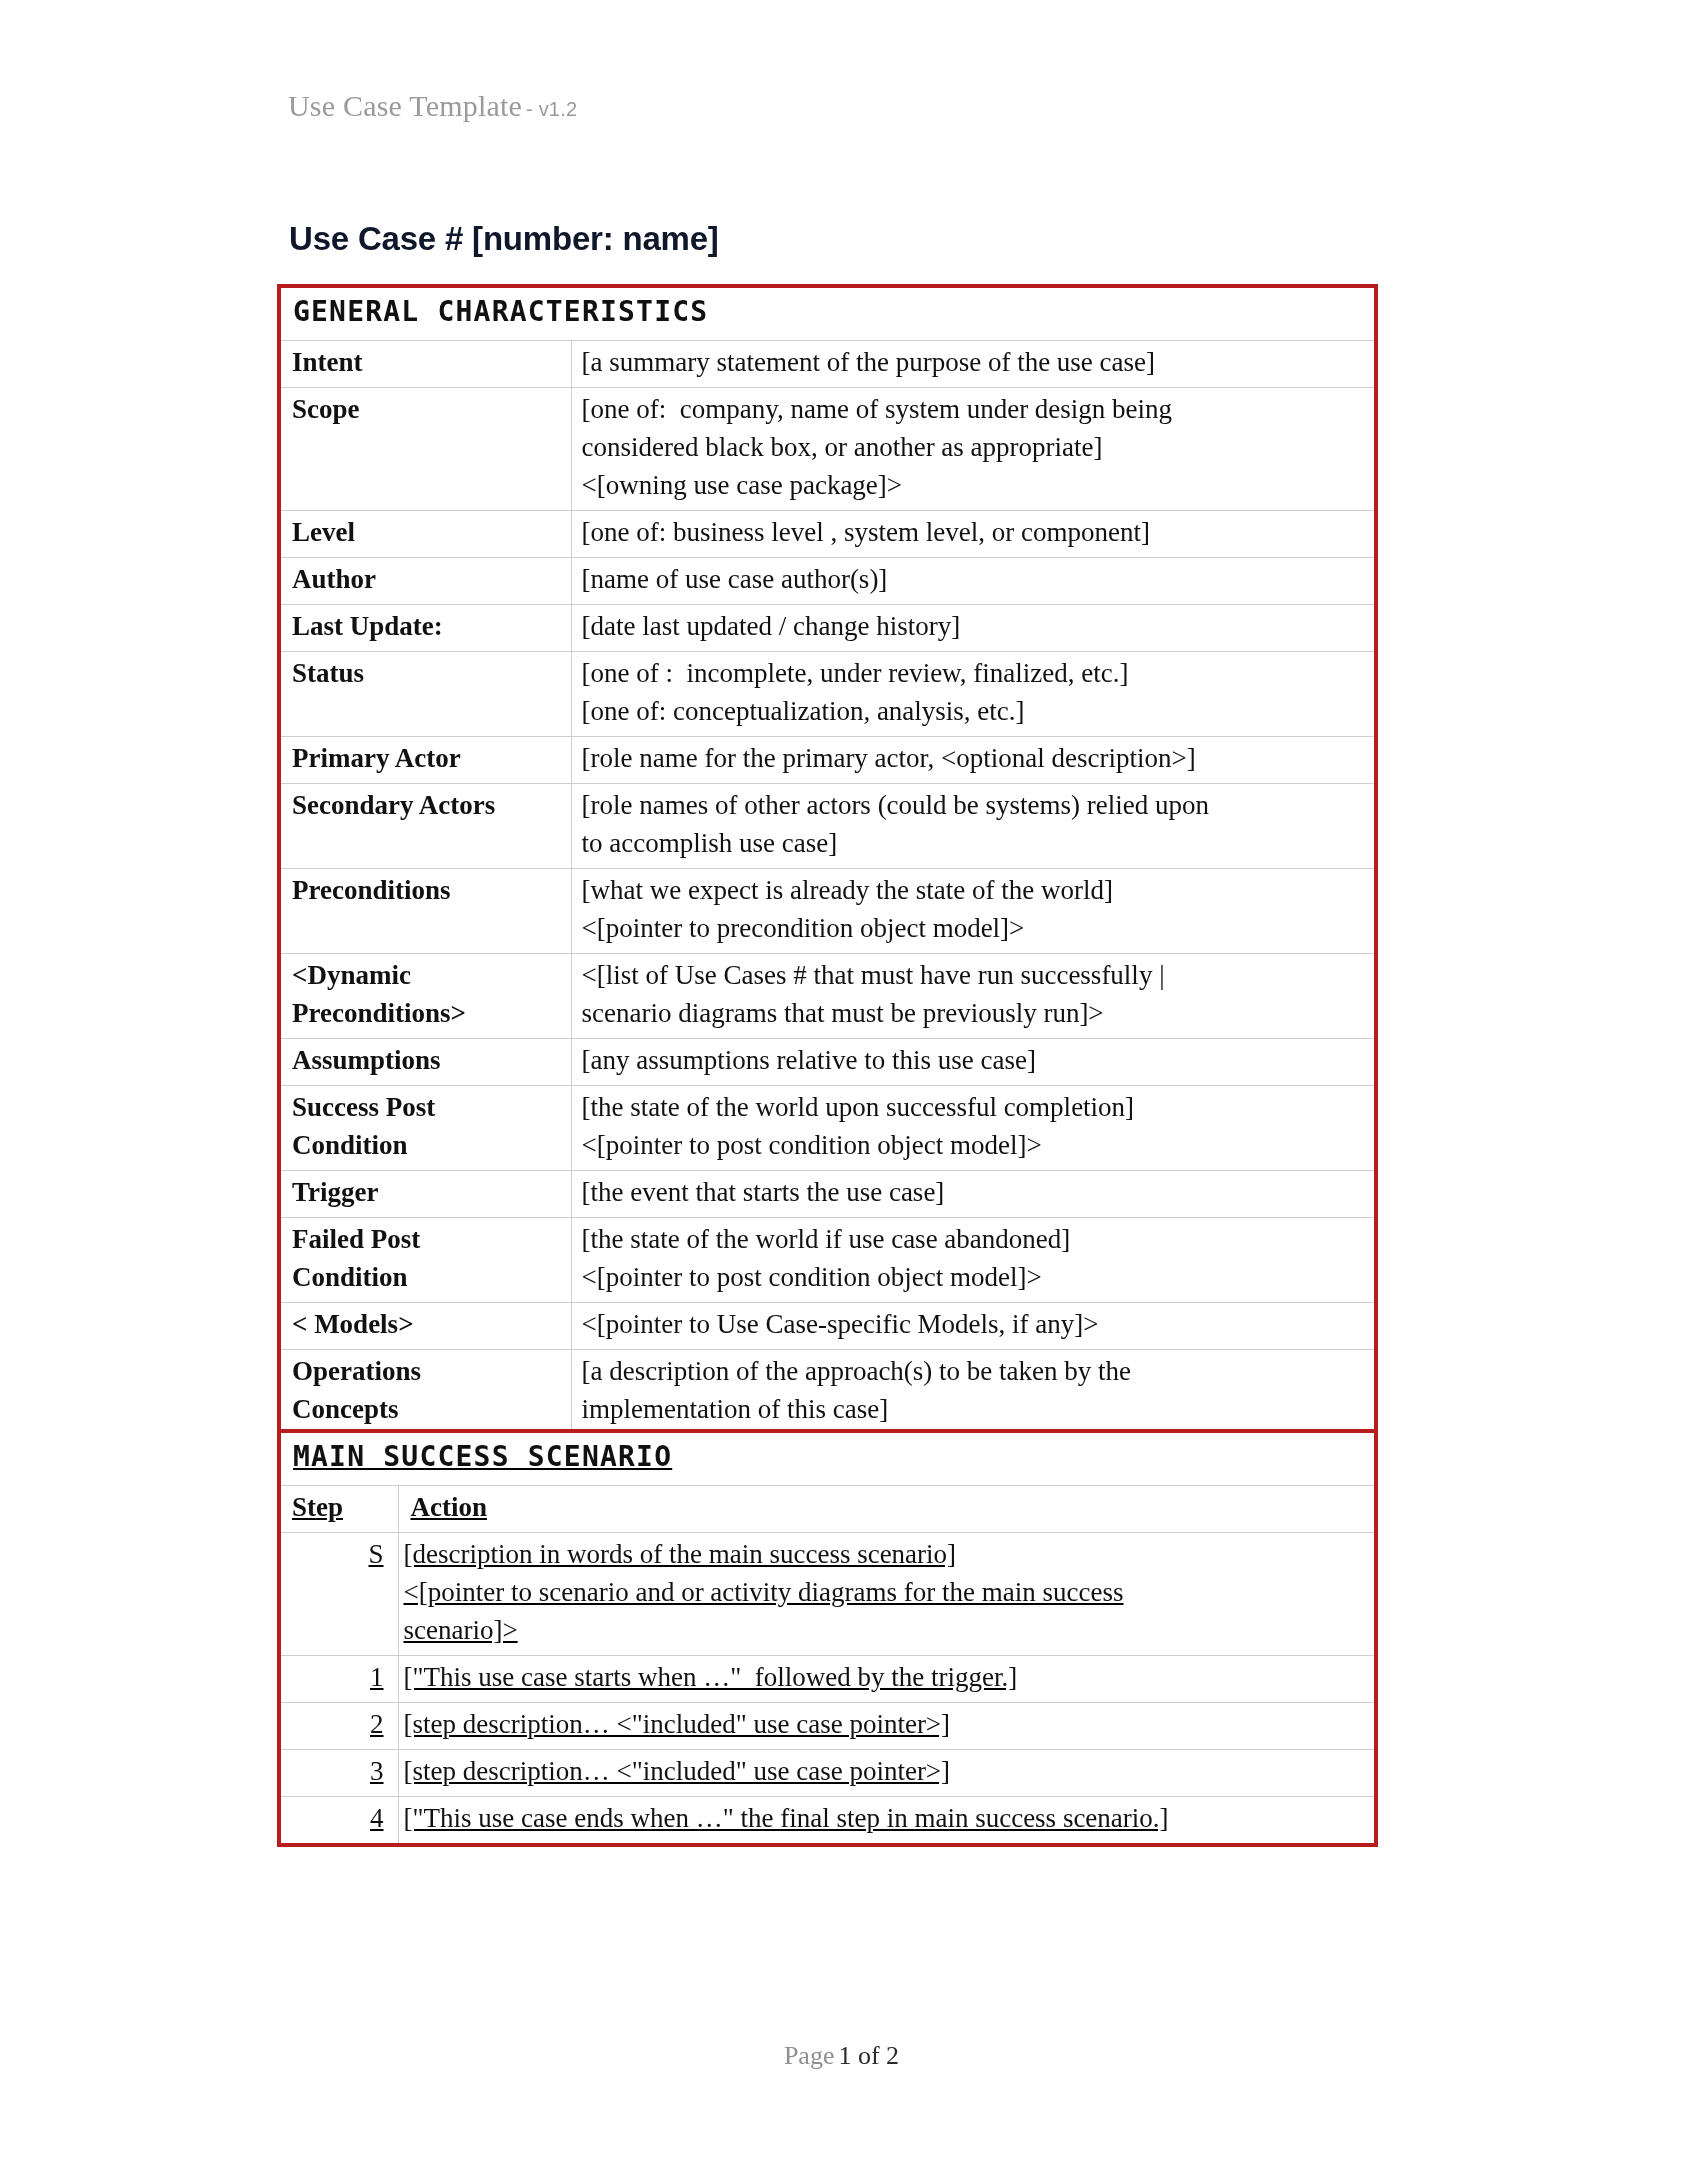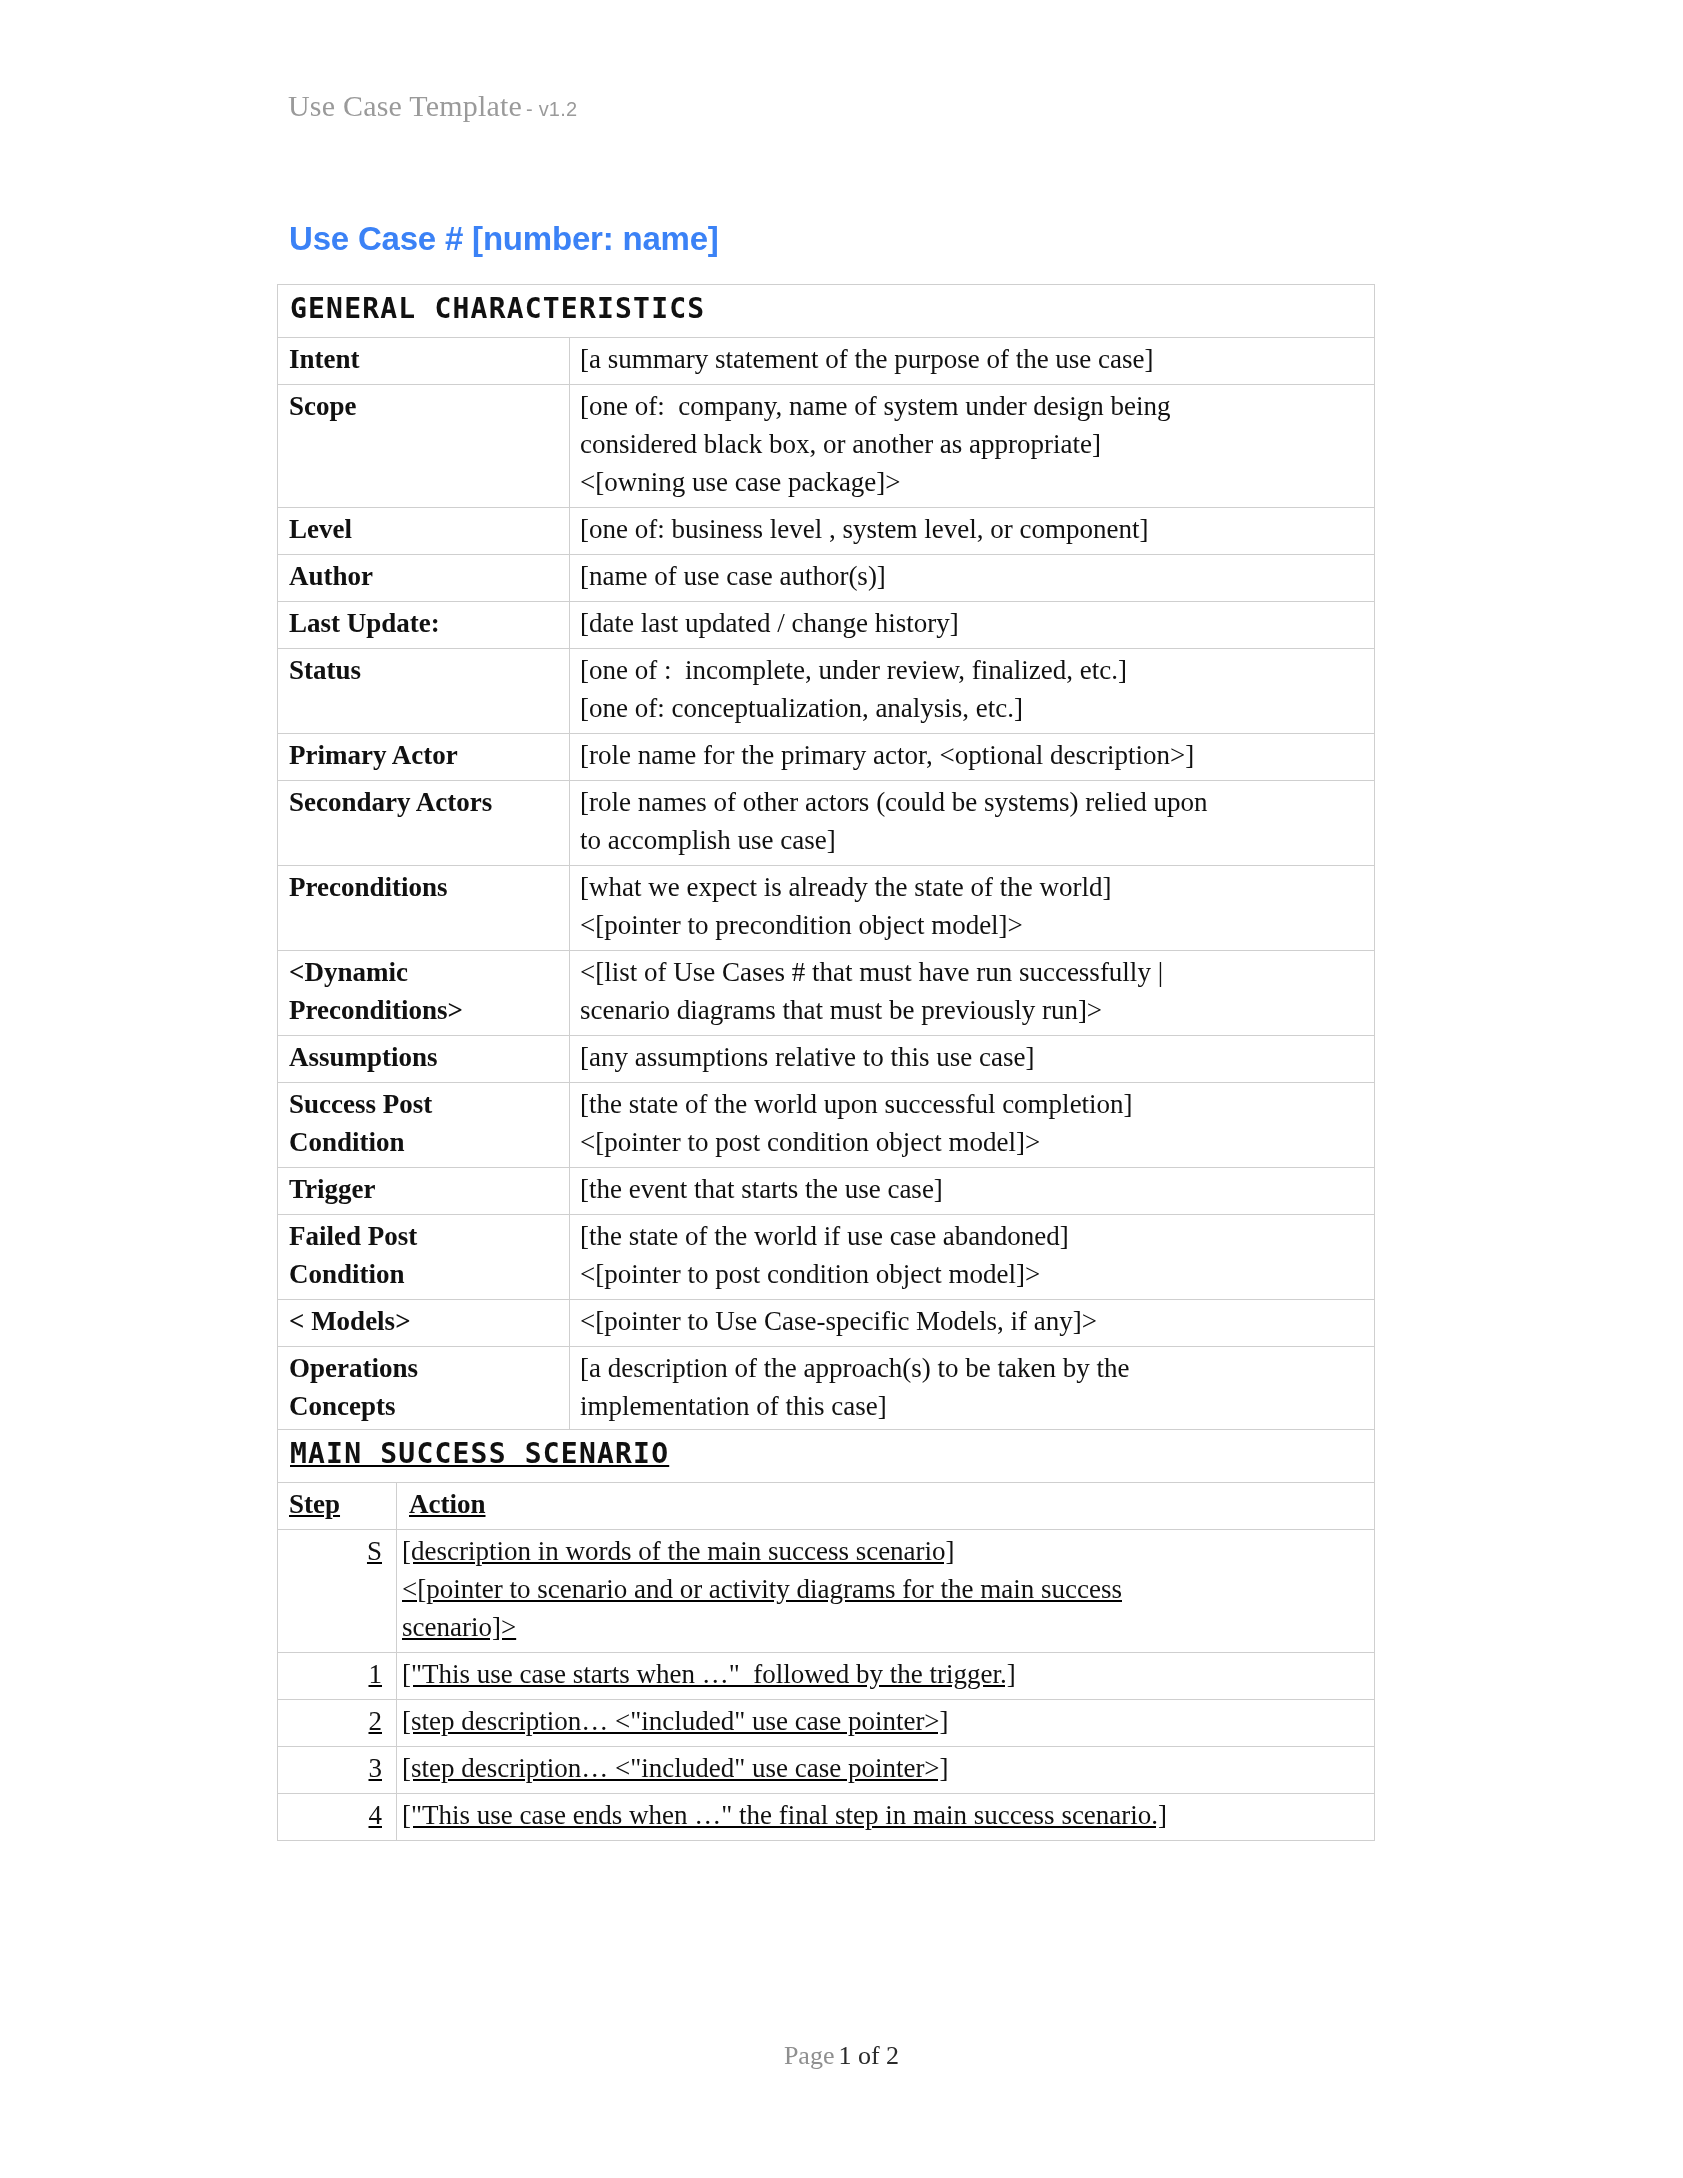--- a/index.html
+++ b/index.html
@@ -46,30 +46,30 @@
 
   
   .page-title {
     position: absolute;
     left: 289px;
     top: 220px;
     font-family: "Liberation Sans", sans-serif;
     font-weight: bold;
     font-size: 33px;
     letter-spacing: -0.2px;
-    color: #3b82f6;
+    color: #0f172a;
     white-space: nowrap;
   }
 
   
   .uc-table {
     position: absolute;
     border-collapse: collapse;
     table-layout: fixed;
-    border: 1px solid #b91c1c;
+    border: 4px solid #b91c1c;
     background: #fff;
   }
   .uc-table td {
     border: 1px solid #cfcfcf;
     vertical-align: top;
     padding: 2px 8px 6px 8px;
     font-family: "Liberation Serif", serif;
     font-size: 27px;
     line-height: 38px;
     color: #111;

